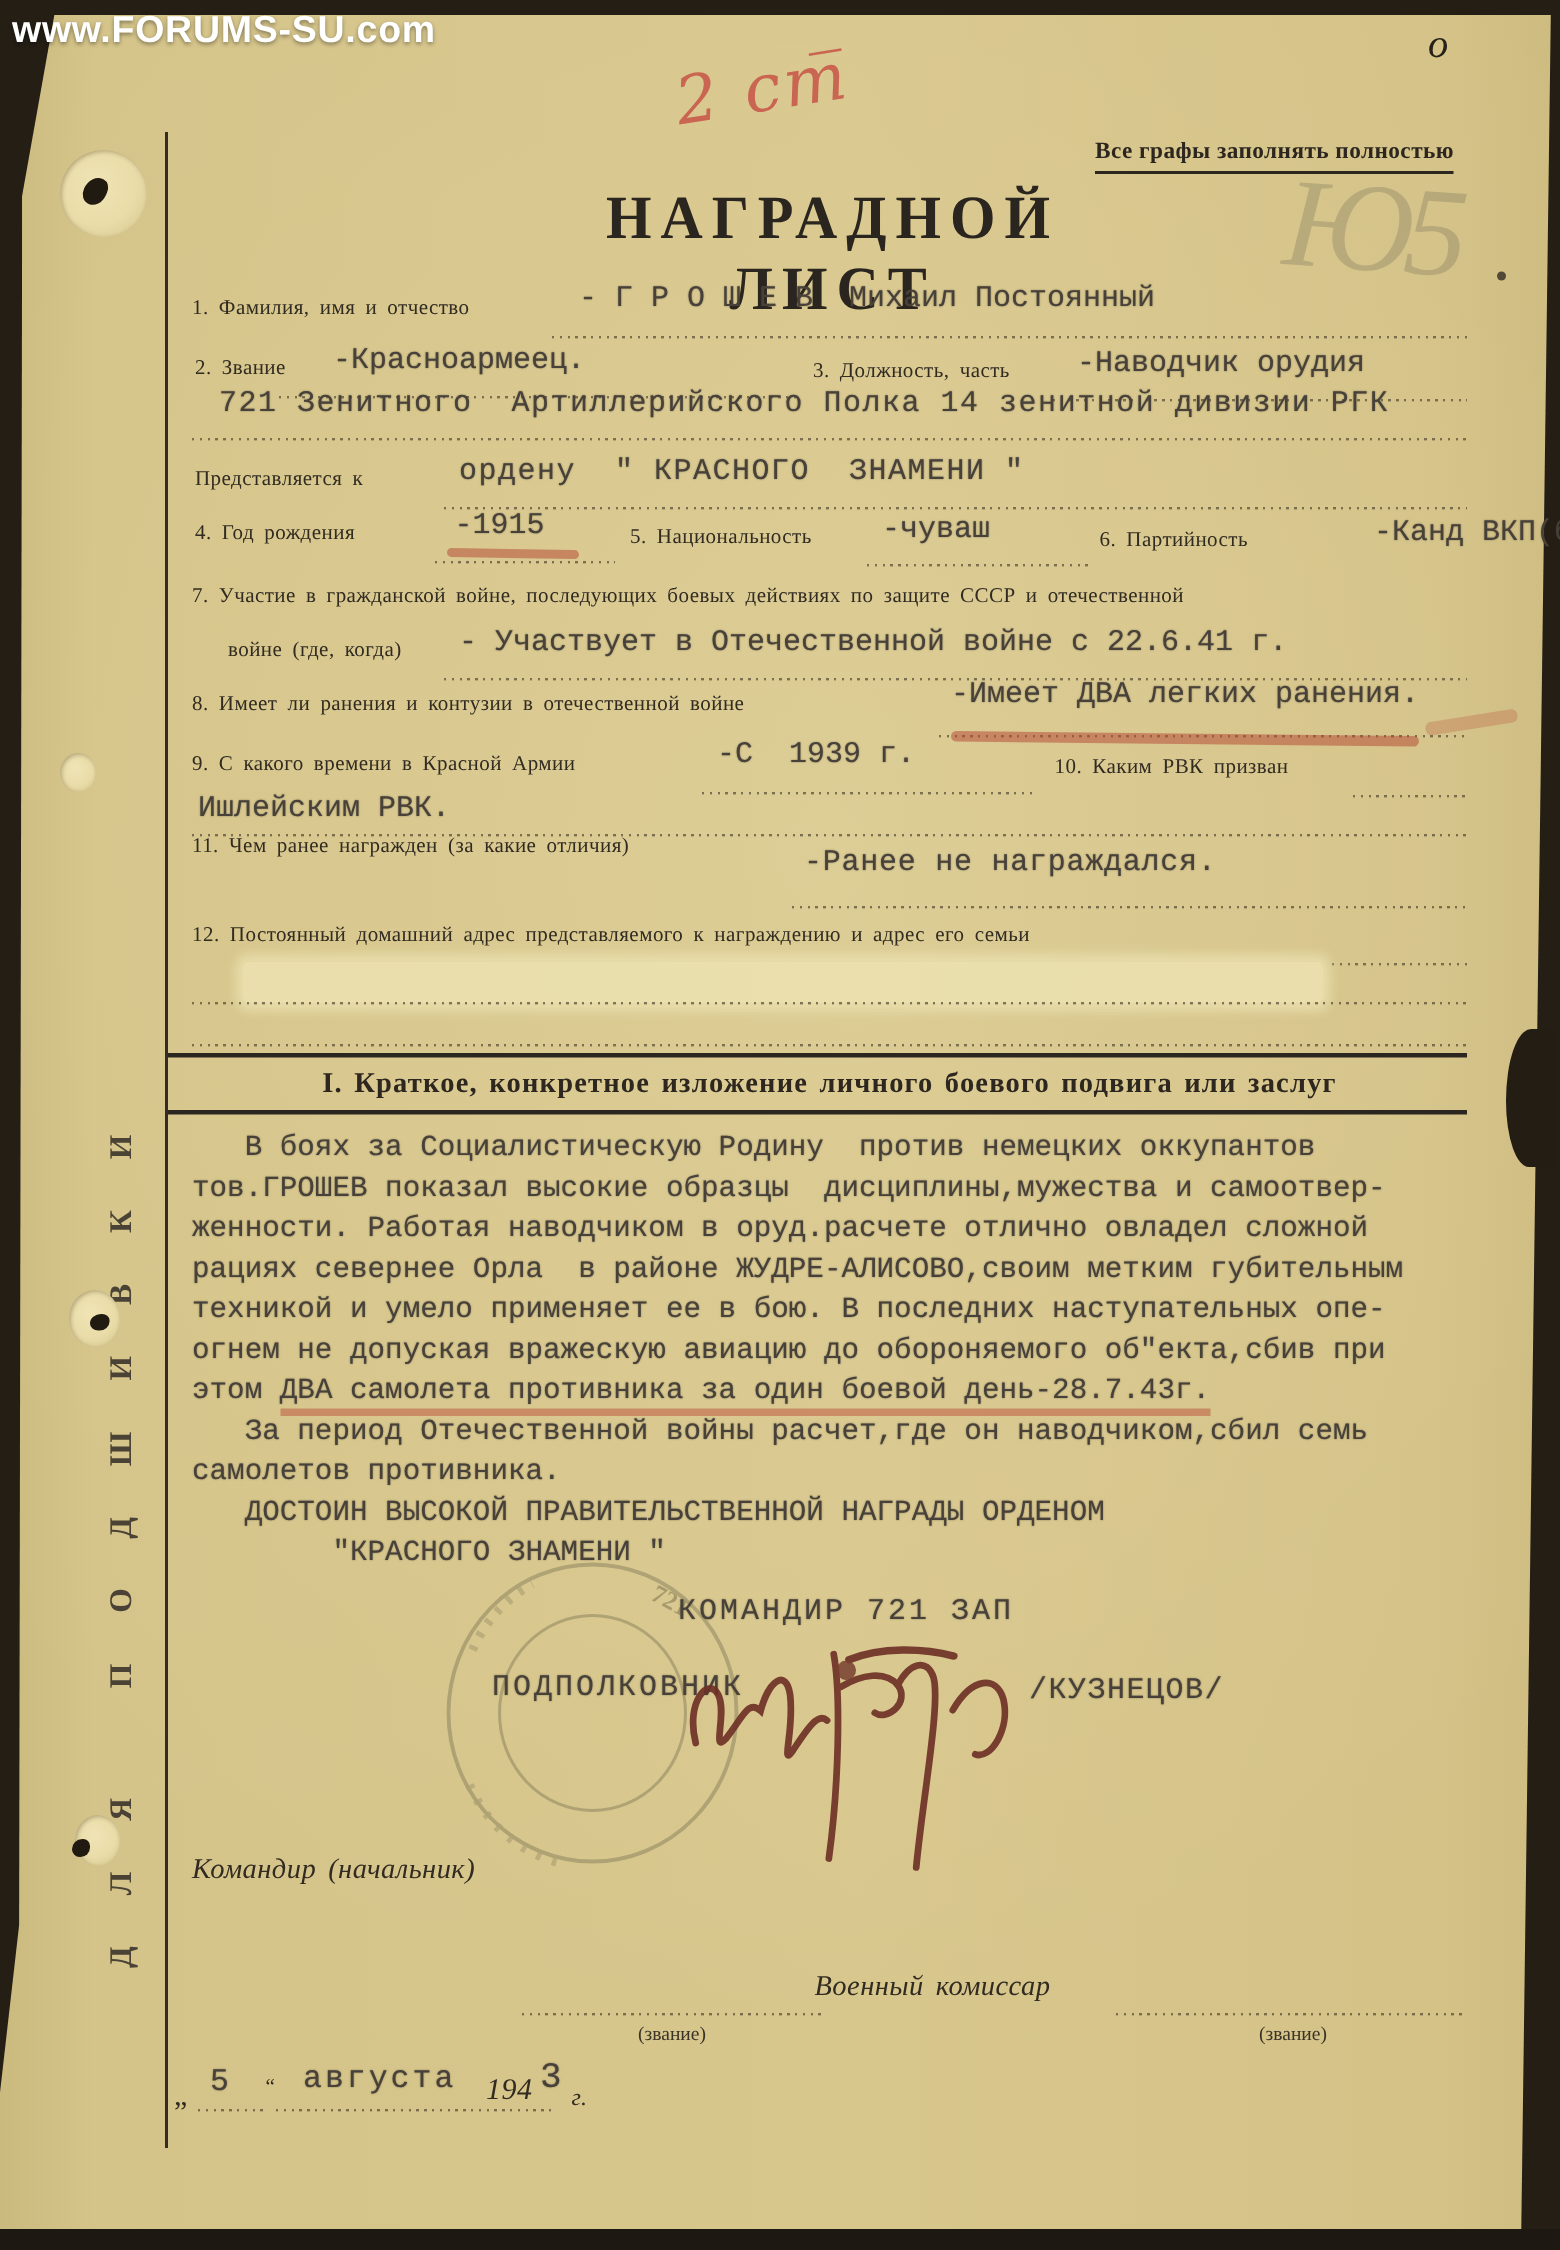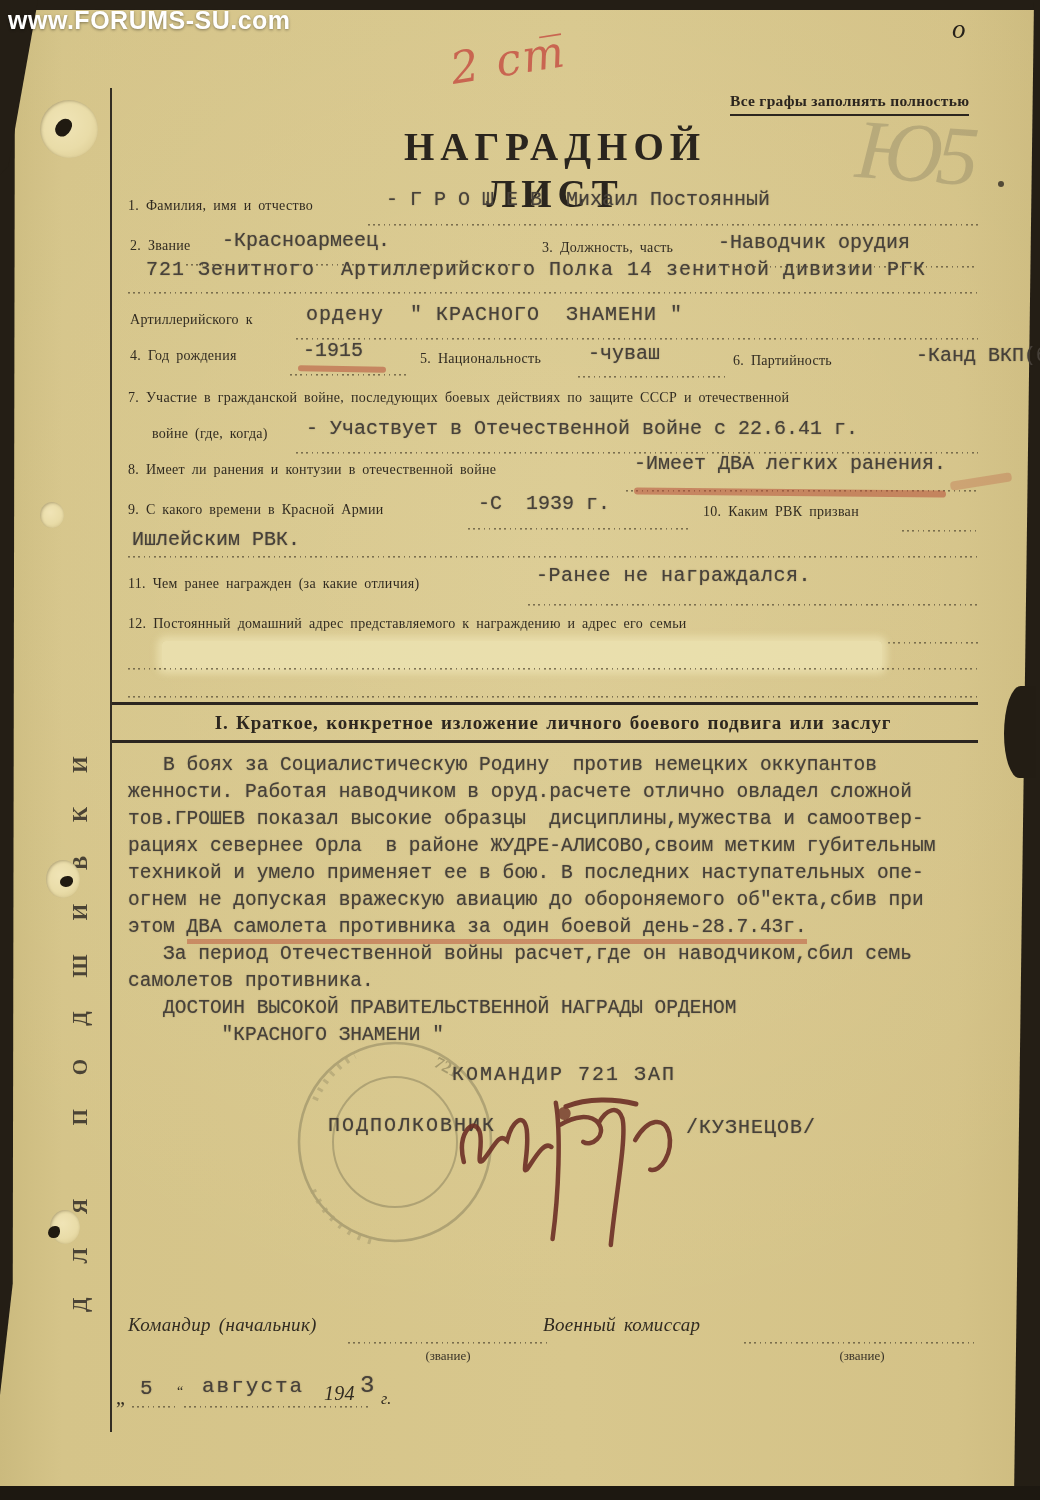--- a/index.html
+++ b/index.html
@@ -65,21 +65,21 @@
 
   <div class="abs lab" style="left:130px;top:238px;">2. Звание</div>
   <div class="abs dot" style="left:186px;top:264px;width:348px;"></div>
   <div class="abs tv" style="left:222px;top:229px;">-Красноармеец.</div>
   <div class="abs lab" style="left:542px;top:240px;">3. Должность, часть</div>
   <div class="abs dot" style="left:702px;top:266px;width:276px;"></div>
   <div class="abs tv" style="left:718px;top:231px;">-Наводчик орудия</div>
   <div class="abs dot" style="left:128px;top:292px;width:850px;"></div>
   <div class="abs tv" style="left:146px;top:258px;letter-spacing:1px;">721 Зенитного  Артиллерийского Полка 14 зенитной дивизии РГК</div>
 
-  <div class="abs lab" style="left:130px;top:312px;">Артиллерийского к</div>
+  <div class="abs lab" style="left:130px;top:312px;">Представляется к</div>
   <div class="abs dot" style="left:296px;top:338px;width:682px;"></div>
   <div class="abs tv" style="left:306px;top:303px;letter-spacing:1px;">ордену  " КРАСНОГО  ЗНАМЕНИ "</div>
 
   <div class="abs lab" style="left:130px;top:348px;">4. Год рождения</div>
   <div class="abs dot" style="left:290px;top:374px;width:120px;"></div>
   <div class="abs tv" style="left:303px;top:339px;">-1915</div>
   <div class="abs redstroke" style="left:298px;top:366px;width:88px;height:6px;transform:rotate(1deg);"></div>
   <div class="abs lab" style="left:420px;top:351px;">5. Национальность</div>
   <div class="abs dot" style="left:578px;top:376px;width:150px;"></div>
   <div class="abs tv" style="left:588px;top:342px;">-чуваш</div>
@@ -98,38 +98,38 @@
   <div class="abs redstroke" style="left:950px;top:477px;width:62px;height:9px;transform:rotate(-9deg);opacity:.5;"></div>
 
   <div class="abs lab" style="left:128px;top:502px;">9. С какого времени в Красной Армии</div>
   <div class="abs dot" style="left:468px;top:528px;width:222px;"></div>
   <div class="abs tv" style="left:478px;top:492px;">-С  1939 г.</div>
   <div class="abs lab" style="left:703px;top:504px;">10. Каким РВК призван</div>
   <div class="abs dot" style="left:902px;top:530px;width:76px;"></div>
   <div class="abs tv" style="left:132px;top:528px;">Ишлейским РВК.</div>
   <div class="abs dot" style="left:128px;top:556px;width:850px;"></div>
 
-  <div class="abs lab" style="left:128px;top:576px;">11. Чем ранее награжден (за какие отличия)</div>
+  <div class="abs lab" style="left:128px;top:557px;">11. Чем ранее награжден (за какие отличия)</div>
   <div class="abs dot" style="left:528px;top:604px;width:450px;"></div>
   <div class="abs tv" style="left:536px;top:564px;letter-spacing:.5px;">-Ранее не награждался.</div>
 
   <div class="abs lab" style="left:128px;top:616px;">12. Постоянный домашний адрес представляемого к награждению и адрес его семьи</div>
   <div class="abs dot" style="left:888px;top:642px;width:90px;"></div>
   <div class="abs" style="left:162px;top:641px;width:720px;height:28px;background:rgba(234,223,174,.95);border-radius:4px;box-shadow:0 0 7px 5px rgba(234,223,174,.85);"></div>
   <div class="abs dot" style="left:128px;top:668px;width:850px;"></div>
   <div class="abs dot" style="left:128px;top:696px;width:850px;"></div>
 
   <div class="abs rule" style="left:112px;top:702px;width:866px;height:3px;"></div>
   <div class="abs" style="left:128px;top:712px;width:850px;text-align:center;font-weight:bold;font-size:19px;color:#2d271f;letter-spacing:.8px;word-spacing:2px;">I. Краткое, конкретное изложение личного боевого подвига или заслуг</div>
   <div class="abs rule" style="left:112px;top:740px;width:866px;height:2.5px;"></div>
 
   <div class="abs" style="left:128px;top:754px;width:860px;">
     <div class="bl">   В боях за Социалистическую Родину  против немецких оккупантов</div>
+    <div class="bl">тов.ГРОШЕВ показал высокие образцы  дисциплины,мужества и самоотвер-</div>
     <div class="bl">женности. Работая наводчиком в оруд.расчете отлично овладел сложной</div>
-    <div class="bl">тов.ГРОШЕВ показал высокие образцы  дисциплины,мужества и самоотвер-</div>
     <div class="bl">рациях севернее Орла  в районе ЖУДРЕ-АЛИСОВО,своим метким губительным</div>
     <div class="bl">техникой и умело применяет ее в бою. В последних наступательных опе-</div>
     <div class="bl">огнем не допуская вражескую авиацию до обороняемого об"екта,сбив при</div>
     <div class="bl"><span>этом </span><span class="u-red">ДВА самолета противника за один боевой день-28.7.43г.</span></div>
     <div class="bl">   За период Отечественной войны расчет,где он наводчиком,сбил семь</div>
     <div class="bl">самолетов противника.</div>
     <div class="bl">   ДОСТОИН ВЫСОКОЙ ПРАВИТЕЛЬСТВЕННОЙ НАГРАДЫ ОРДЕНОМ</div>
     <div class="bl">        "КРАСНОГО ЗНАМЕНИ "</div>
   </div>
 
@@ -153,21 +153,21 @@
         <path d="M108,22 C112,50 108,112 100,158"></path>
         <path d="M112,44 C126,36 142,34 150,44 C158,56 142,68 134,62"></path>
         <path d="M150,44 C158,30 170,26 174,40 C178,58 164,120 158,166"></path>
         <path d="M186,62 C200,40 216,40 220,56 C224,76 210,96 200,92"></path>
         <path d="M118,26 C140,18 168,20 188,26" stroke-width="5"></path>
       </g>
       <circle cx="116" cy="33" r="6.5" fill="#6d3026" opacity=".85"></circle>
     </svg>
   </div>
 
-  <div class="abs lab lab-it" style="left:128px;top:1314px;">Командир (начальник)</div>
+  <div class="abs lab lab-it" style="left:128px;top:1236px;">Командир (начальник)</div>
   <div class="abs dot" style="left:348px;top:1342px;width:200px;"></div>
   <div class="abs lab-sm" style="position:absolute;left:418px;top:1348px;width:60px;text-align:center;">(звание)</div>
   <div class="abs lab lab-it" style="left:543px;top:1314px;">Военный комиссар</div>
   <div class="abs dot" style="left:744px;top:1342px;width:234px;"></div>
   <div class="abs lab-sm" style="position:absolute;left:832px;top:1348px;width:60px;text-align:center;">(звание)</div>
 
   <div class="abs lab" style="left:116px;top:1386px;font-size:20px;">„</div>
   <div class="abs tv" style="left:140px;top:1377px;font-size:21px;">5</div>
   <div class="abs lab" style="left:177px;top:1384px;font-size:14px;">“</div>
   <div class="abs tv" style="left:202px;top:1375px;font-size:21px;letter-spacing:2px;">августа</div>

